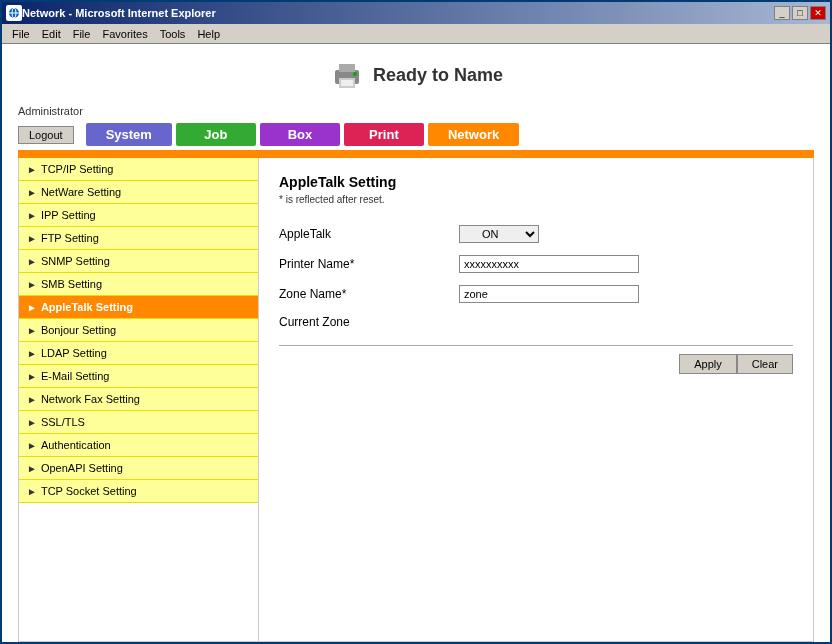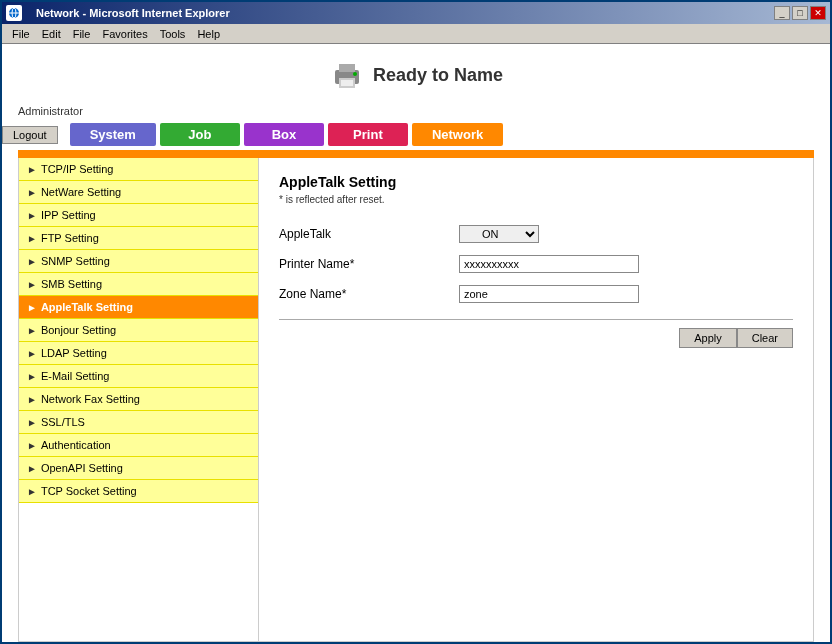--- a/index.html
+++ b/index.html
@@ -1,21 +1,21 @@
 <!DOCTYPE html>
 <html><head>
   <meta charset="utf-8">
   <style>
     * { margin: 0; padding: 0; box-sizing: border-box; }
     body { font-family: Arial, sans-serif; font-size: 12px; background: #d4d0c8; overflow: hidden; }
 
     
     .window { width: 832px; height: 644px; border: 2px solid #003c74; display: flex; flex-direction: column; background: #fff; }
     .title-bar { background: linear-gradient(to right, #0a246a, #a6b8d4); height: 22px; display: flex; align-items: center; justify-content: space-between; padding: 0 4px; user-select: none; }
-    .title-bar-left { display: flex; align-items: center; gap: 14px; }
+    .title-bar-left { display: flex; align-items: center; gap: 0; }
     .title-bar-icon { width: 16px; height: 16px; background: #fff; border-radius: 2px; display: flex; align-items: center; justify-content: center; }
     .title-bar-text { color: #fff; font-size: 11px; font-weight: bold; }
     .title-bar-controls { display: flex; gap: 2px; }
     .title-btn { width: 16px; height: 14px; background: #d4d0c8; border: 1px solid #808080; display: flex; align-items: center; justify-content: center; font-size: 9px; cursor: pointer; }
 
     
     .menu-bar { background: #d4d0c8; height: 20px; display: flex; align-items: center; border-bottom: 1px solid #808080; padding: 0 4px; }
     .menu-item { padding: 2px 6px; font-size: 11px; cursor: pointer; }
 
     
@@ -26,21 +26,21 @@
 
     
     .page-header { display: flex; align-items: center; justify-content: center; padding: 12px 0 8px 0; background: #fff; }
     .printer-icon { margin-right: 8px; }
     .page-title { font-size: 18px; font-weight: bold; color: #333; }
 
     
     .admin-label { padding: 2px 16px; font-size: 11px; color: #333; }
 
     
-    .nav-tabs { display: flex; align-items: center; padding: 4px 0; gap: 4px; background: #fff; }
+    .nav-tabs { display: flex; align-items: center; padding: 4px 16px; gap: 4px; background: #fff; }
     .logout-btn { border: 1px solid #888; background: #d4d0c8; padding: 2px 10px; font-size: 11px; cursor: pointer; margin-right: 8px; }
     .tab { padding: 4px 20px; font-size: 13px; font-weight: bold; color: #fff; cursor: pointer; border-radius: 2px; text-align: center; min-width: 80px; }
     .tab-system { background: #6666cc; }
     .tab-job { background: #33aa33; }
     .tab-box { background: #9933cc; }
     .tab-print { background: #dd2255; }
     .tab-network { background: #ff8800; }
 
     
     .orange-bar { height: 8px; background: #ff8800; margin: 0 16px; }
@@ -217,20 +217,24 @@
             </div>
           </div>
 
           <div class="form-row">
             <div class="form-label">Zone Name*</div>
             <div class="form-control">
               <input type="text" class="form-input" value="zone" style="">
             </div>
           </div>
 
+          <div class="form-row">
+            <div class="form-label">Current Zone</div>
+            <div class="form-control"></div>
+          </div>
 
           <hr class="action-divider">
 
           <div class="action-buttons">
             <button class="action-btn">Apply</button>
             <button class="action-btn">Clear</button>
           </div>
         </div>
 
       </div>

